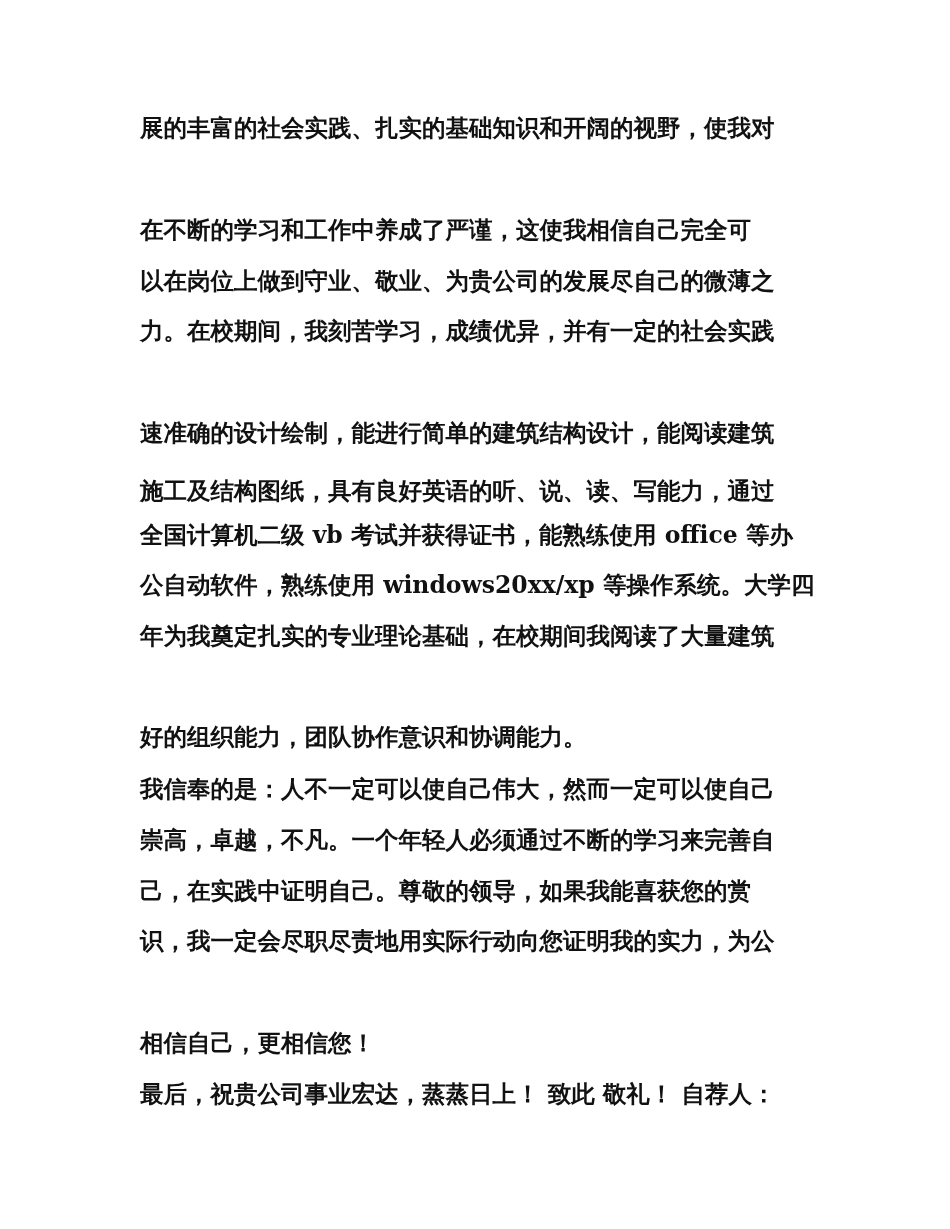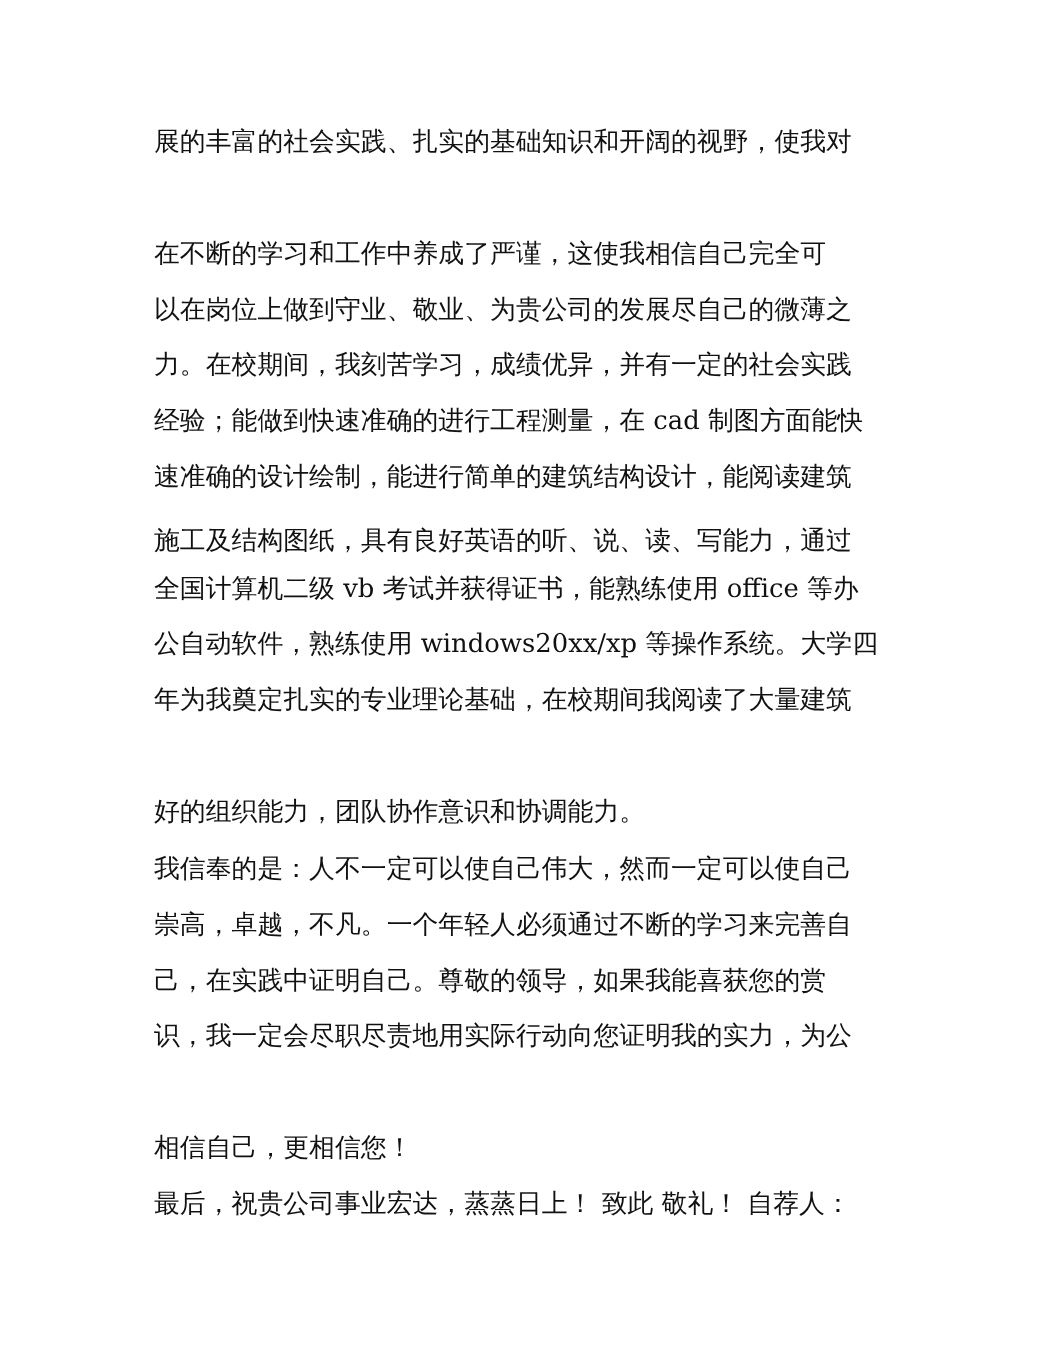--- a/index.html
+++ b/index.html
@@ -15,41 +15,41 @@
       font-family: "DejaVu Serif", "Liberation Serif", serif;
       color: #111111;
     }
     .page {
       position: absolute;
       left: 0;
       top: 0;
       width: 950px;
       height: 873px;
       background: #ffffff;
+      font-weight: bold;
     }
     .line {
       position: absolute;
       left: 140px;
       width: 680px;
       font-size: 23.5px;
       line-height: 30px;
       height: 30px;
       white-space: nowrap;
       letter-spacing: 0px;
     }
   </style>
 </head>
 <body>
 
 <div class="page">
   <div class="line" style="top:113px">展的丰富的社会实践、扎实的基础知识和开阔的视野，使我对</div>
   <div class="line" style="top:215px">在不断的学习和工作中养成了严谨，这使我相信自己完全可</div>
   <div class="line" style="top:266px">以在岗位上做到守业、敬业、为贵公司的发展尽自己的微薄之</div>
   <div class="line" style="top:316px">力。在校期间，我刻苦学习，成绩优异，并有一定的社会实践</div>
-  <div class="line" style="top:367px">经验；能做到快速准确的进行工程测量，在 cad 制图方面能快</div>
   <div class="line" style="top:418px">速准确的设计绘制，能进行简单的建筑结构设计，能阅读建筑</div>
   <div class="line" style="top:476px">施工及结构图纸，具有良好英语的听、说、读、写能力，通过</div>
   <div class="line" style="top:520px">全国计算机二级 vb 考试并获得证书，能熟练使用 office 等办</div>
   <div class="line" style="top:570px">公自动软件，熟练使用 windows20xx/xp 等操作系统。大学四</div>
   <div class="line" style="top:621px">年为我奠定扎实的专业理论基础，在校期间我阅读了大量建筑</div>
   <div class="line" style="top:774px">我信奉的是：人不一定可以使自己伟大，然而一定可以使自己</div>
   <div class="line" style="top:722px">好的组织能力，团队协作意识和协调能力。</div>
   <div class="line" style="top:825px">崇高，卓越，不凡。一个年轻人必须通过不断的学习来完善自</div>
   <div class="line" style="top:876px">己，在实践中证明自己。尊敬的领导，如果我能喜获您的赏</div>
   <div class="line" style="top:926px">识，我一定会尽职尽责地用实际行动向您证明我的实力，为公</div>

